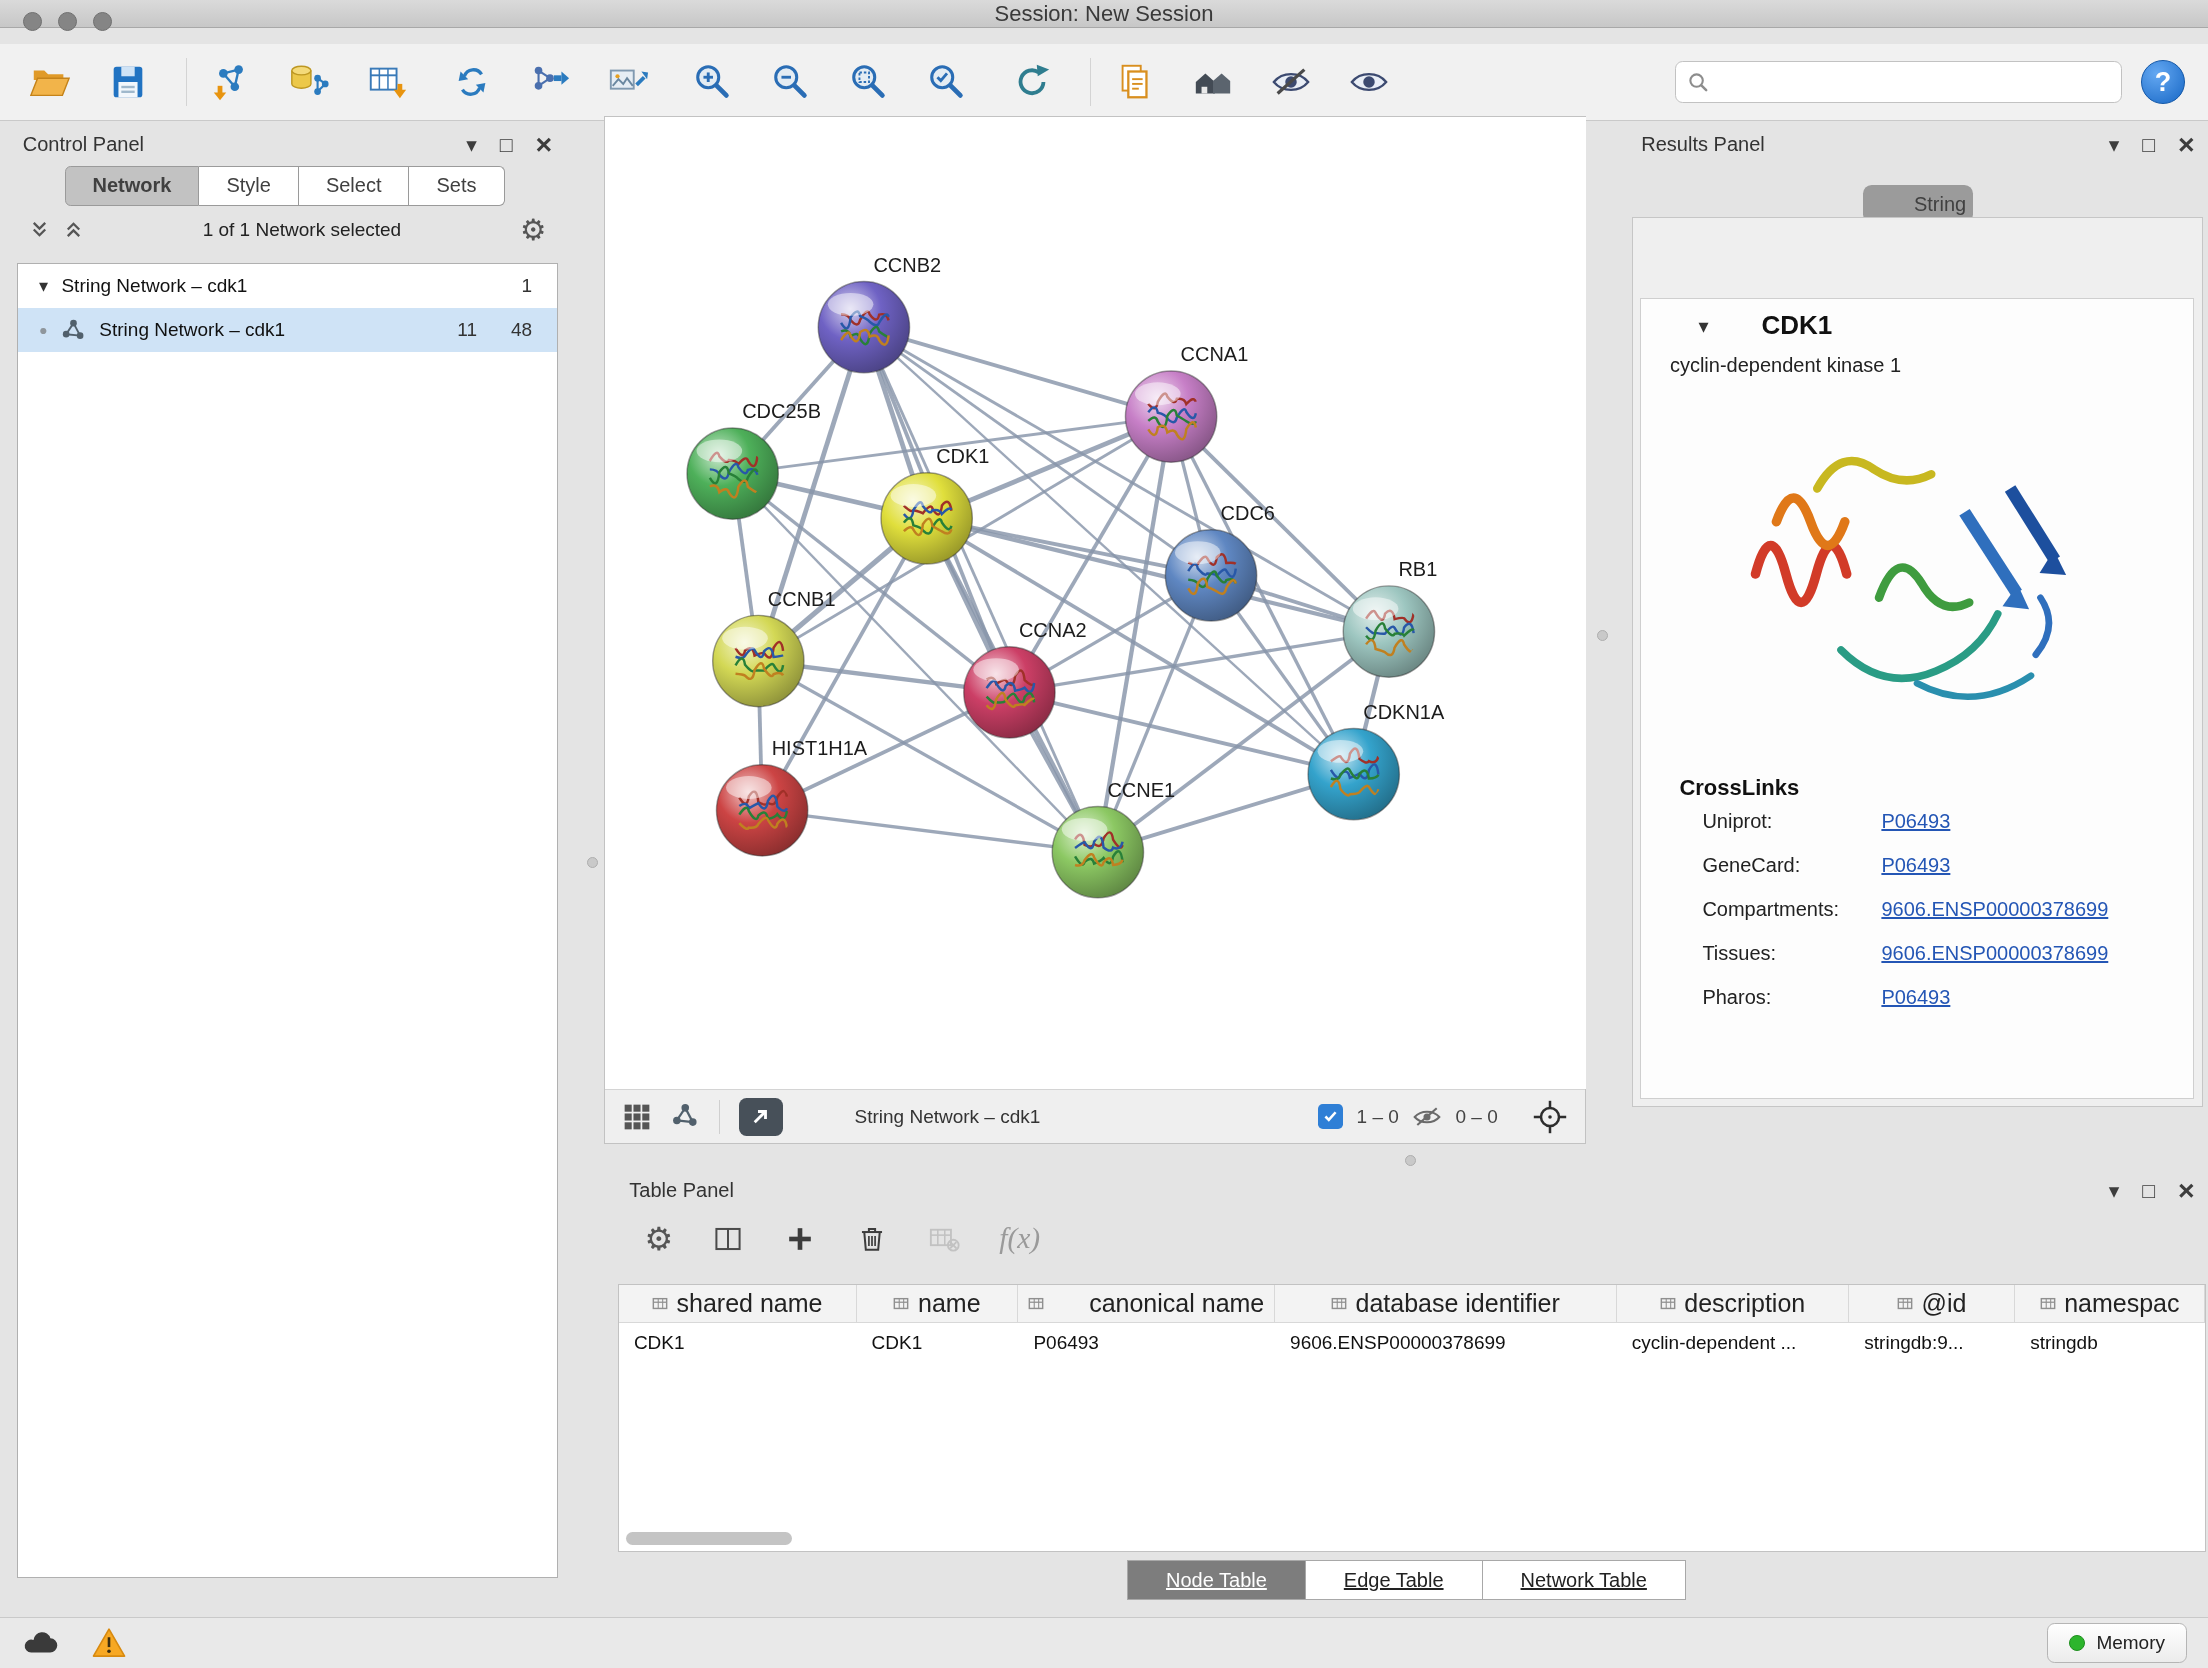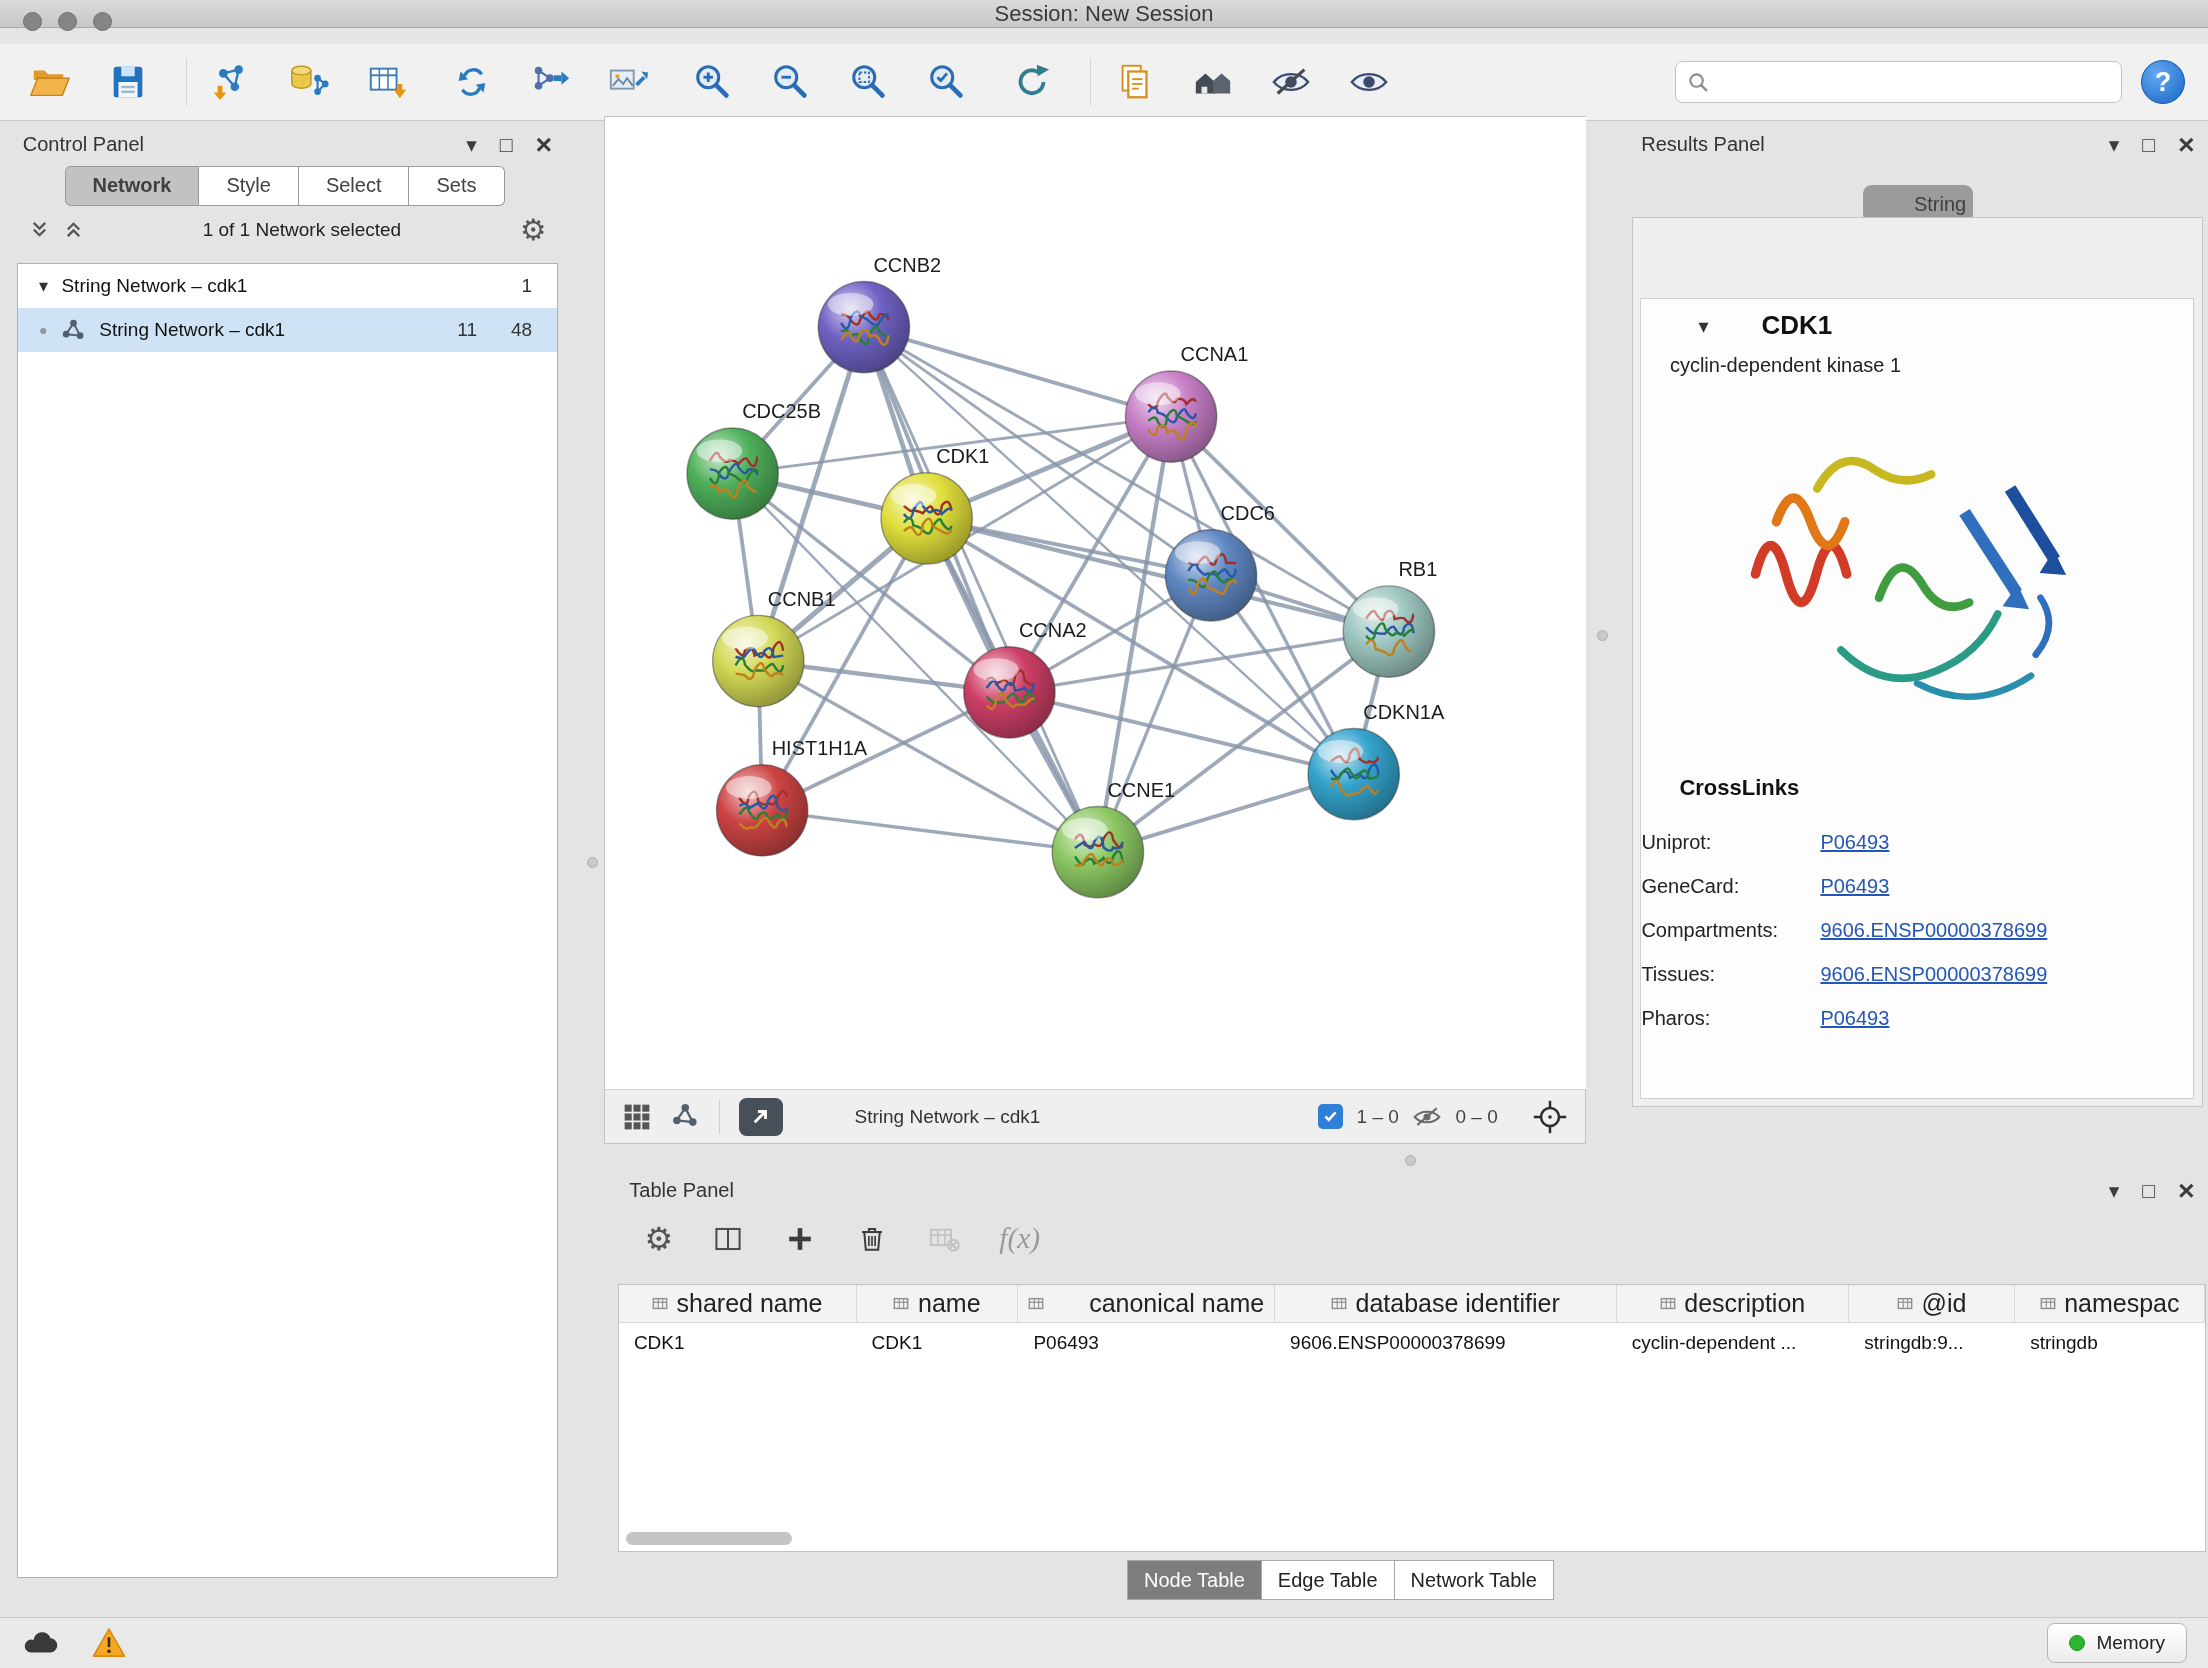--- a/index.html
+++ b/index.html
@@ -80,41 +80,41 @@
     border:1px solid #b5b5b5; border-radius:8.6px; background:linear-gradient(#ffffff,#ececec);
     display:flex; align-items:center; }
   .protein-card { position:absolute; left:7.6px; top:80px; width:554px; height:801px;
     background:#fdfdfd; border:1px solid #cfcfcf; overflow:hidden; }
   .pc-header { height:53px; display:flex; align-items:center; padding-left:57px; gap:53px; }
   .pc-expander { font-size:20px; color:#333; }
   .pc-name { font-size:26px; font-weight:bold; color:#111; }
   .pc-desc { font-size:20px; color:#222; margin:1.9px 0 0 28.5px; }
   .protein-img { display:block; margin:21px auto 0; width:380px; height:352px; }
   .cl-title { font-size:22px; font-weight:bold; color:#111; margin:25px 0 9.5px 38px; }
-  .cl-row { height:44px; display:flex; align-items:flex-end; }
+  .cl-row { height:44px; display:flex; align-items:flex-start; padding-left:61px; }
   .cl-label { width:179px; font-size:20px; color:#222; }
   .cl-value { font-size:20px; color:#2456b5; text-decoration:underline; }
 
   
   .table-panel { position:absolute; left:616px; top:1170px; width:1592px; height:447px; }
   .tp-toolbar { height:57px; display:flex; align-items:center; padding-left:28.5px; gap:38px; }
   .fx-label { font-family:"Liberation Serif", serif; font-style:italic; font-size:29.5px; color:#9a9a9a; }
   .tbox { position:absolute; left:1.9px; top:114px; width:1588px; height:268px;
     background:#fff; border:1px solid #c2c2c2; overflow:hidden; }
   .thead { display:flex; height:38px; background:#f3f3f3; border-bottom:1px solid #d8d8d8; }
   .th { display:flex; align-items:center; justify-content:center; gap:8.6px;
     border-right:1px solid #d8d8d8; font-size:25px; color:#222; overflow:hidden; white-space:nowrap; }
   .trow { display:flex; height:40px; }
   .td { display:flex; align-items:center; padding-left:15px; font-size:19px; color:#111;
     overflow:hidden; white-space:nowrap; }
   .hscroll { position:absolute; left:7.6px; bottom:5.7px; height:13.3px; right:7.6px; }
   .hscroll .thumb { width:166px; height:13.3px; background:#c4c4c4; border-radius:6.7px; }
   .tp-tabs { position:absolute; left:511px; top:390px; display:flex; }
-  .tp-tab { height:40px; padding:0 16px; display:flex; align-items:center; font-size:20px;
-    background:#fff; color:#222; border:1px solid #a8a8a8; border-left:none; }
+  .tp-tab { height:40px; padding:0 38px; display:flex; align-items:center; font-size:20px;
+    background:#fff; color:#222; border:1px solid #a8a8a8; border-left:none;text-decoration:underline; }
   .tp-tab:first-child { border-left:1px solid #a8a8a8; }
   .tp-tab.sel { background:#7d7d7d; color:#fff; }
 
   
   .statusbar { position:absolute; left:0; top:1617px; width:2208px; height:51px;
     background:#e9e9e9; border-top:1px solid #c9c9c9; display:flex; align-items:center; padding:0 21px; gap:32px; }
   .sb-btn { display:flex; align-items:center; justify-content:center; }
   .memory-btn { margin-left:auto; height:40px; padding:0 21px; display:flex; align-items:center; gap:11.4px;
     border:1px solid #b5b5b5; border-radius:7.6px; background:linear-gradient(#ffffff,#ececec); font-size:19px; color:#222; }
   .mem-dot { width:16px; height:16px; border-radius:50%; background:#2db52d; border:1px solid #1f8f1f; }

